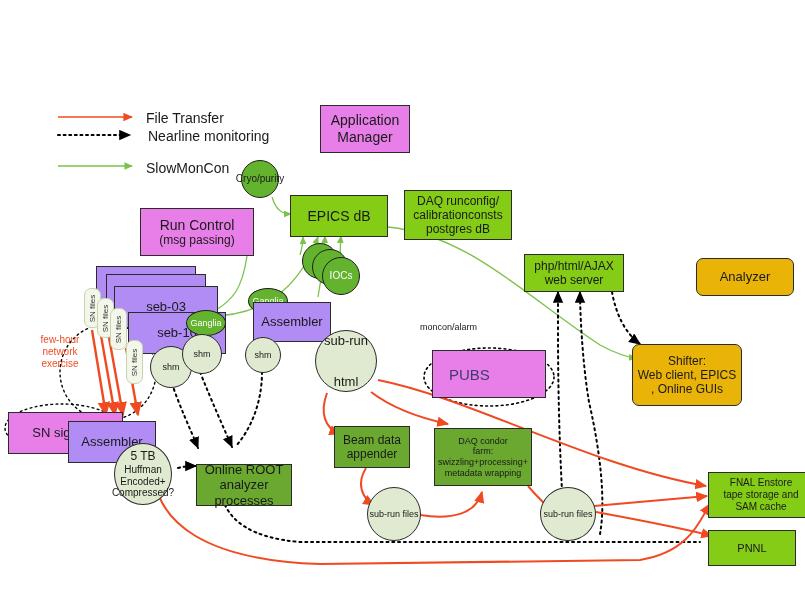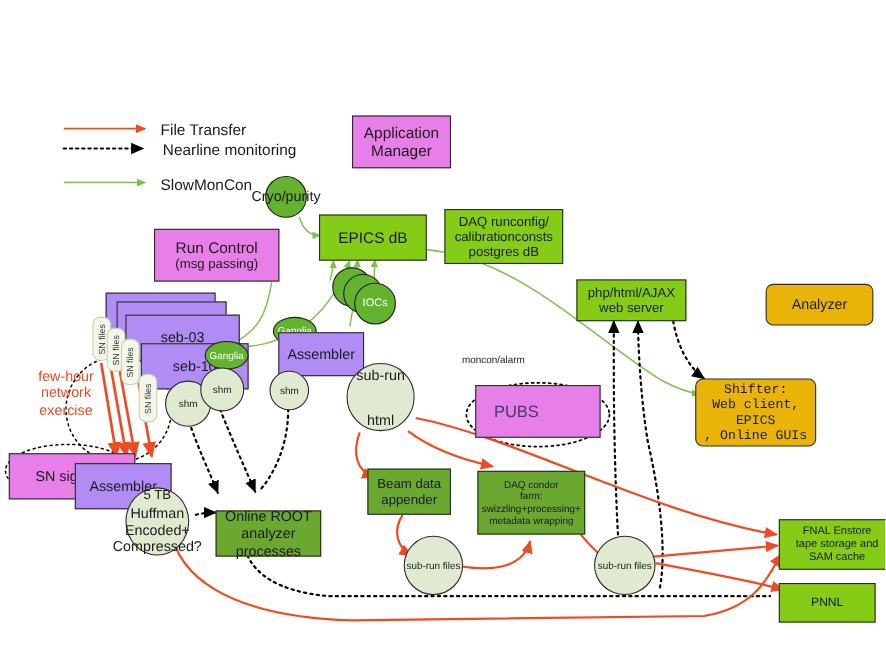--- a/index.html
+++ b/index.html
@@ -20,21 +20,21 @@
   .circle-green{background:#63b32e;border:1px solid #1f1f1f;border-radius:50%;}
   .circle-pale{background:#dfead0;border:1px solid #2b2b2b;border-radius:50%;}
   .ellipse-pale{background:#dfead0;border:1px solid #2b2b2b;border-radius:50%;}
   .lbl{line-height:1.18;}
   .t14{font-size:14px;color:#1a1a1a;}
   .t13{font-size:13px;color:#1a1a1a;}
   .t12{font-size:12px;color:#1a1a1a;}
   .t11{font-size:11px;color:#1a1a1a;}
   .t10{font-size:10px;color:#1a1a1a;}
   .t9{font-size:9px;color:#1a1a1a;}
-  .t8{font-size:13px;color:#1a1a1a;}
+  .t8{font-size:10px;color:#1a1a1a;}
   .white{color:#ffffff;}
   .legend-lbl{position:absolute;font-size:14px;color:#1a1a1a;}
   .sn-tag{
     position:absolute;background:#f2f7ea;border:1px solid #c6d4b2;border-radius:7px;
     display:flex;align-items:center;justify-content:center;
     font-size:8px;color:#333;
   }
   .sn-tag span{transform:rotate(-90deg);white-space:nowrap;}
   .orangetxt{color:#f04a23;}
   .pubs-lbl{color:#403a6e;font-size:15px;}
@@ -233,21 +233,21 @@
 
   <div class="node rect grey lbl t12" style="left:524px;top:254px;width:100px;height:38px;flex-direction:column;">
     <div>php/html/AJAX</div>
     <div>web server</div>
   </div>
 
   <div class="node blue-box lbl t13" style="left:696px;top:258px;width:98px;height:38px;">
     <div>Analyzer</div>
   </div>
 
-  <div class="node blue-box lbl t12" style="left:632px;top:344px;width:110px;height:62px;flex-direction:column;font-family:Liberation Mono, monospace;">
+  <div class="node blue-box lbl t12" style="left:632px;top:344px;width:110px;height:62px;flex-direction:column;">
     <div>Shifter:</div>
     <div>Web client, EPICS</div>
     <div>, Online GUIs</div>
   </div>
 
   <div style="position:absolute;left:420px;top:322px;" class="t9">moncon/alarm</div>
 
   <div class="node rect magenta" style="left:432px;top:350px;width:114px;height:48px;justify-content:flex-start;padding-left:16px;">
     <div class="pubs-lbl">PUBS</div>
   </div>

